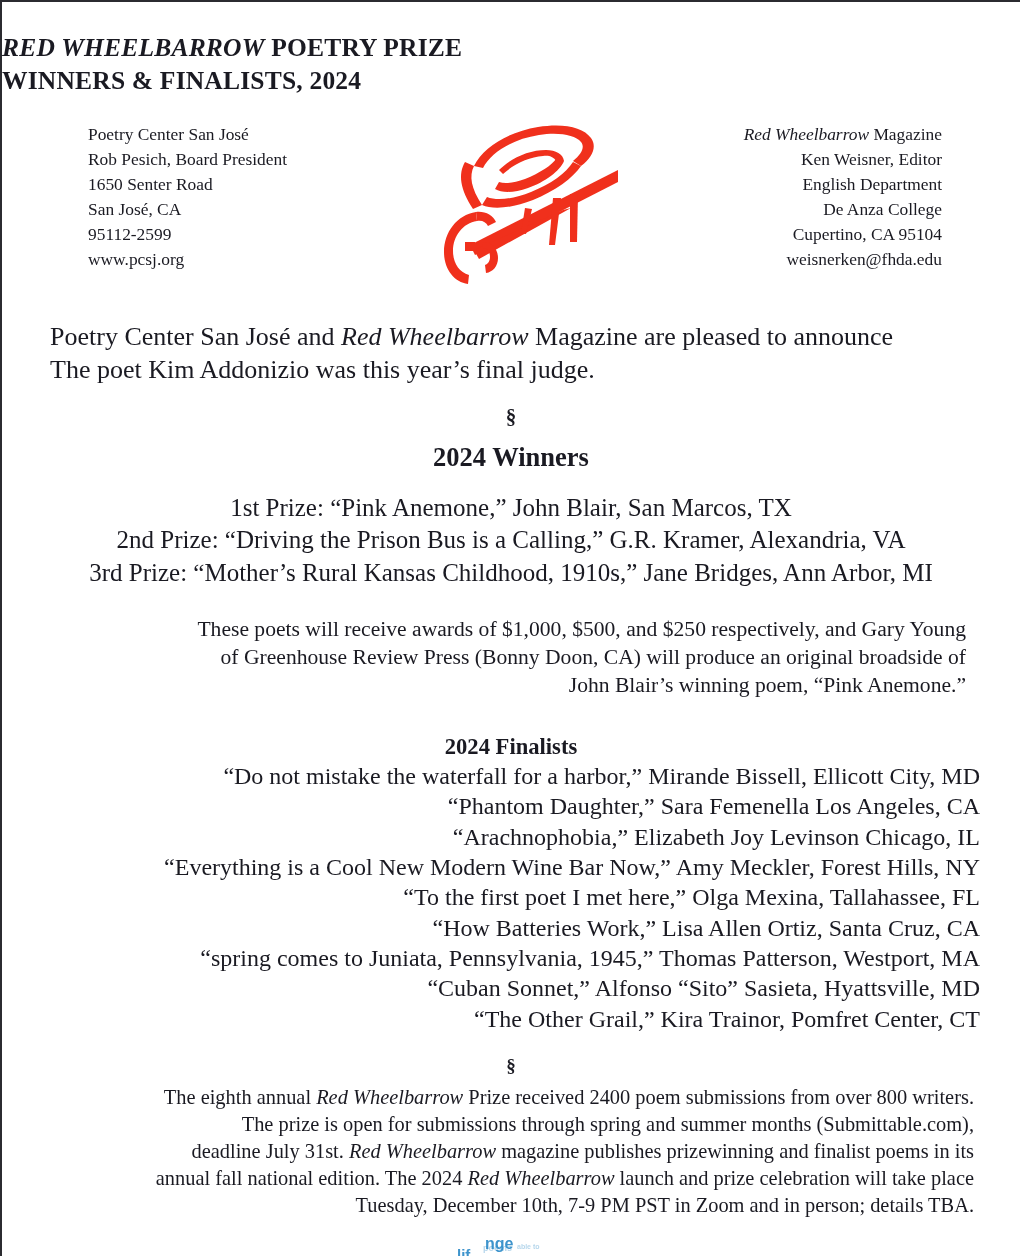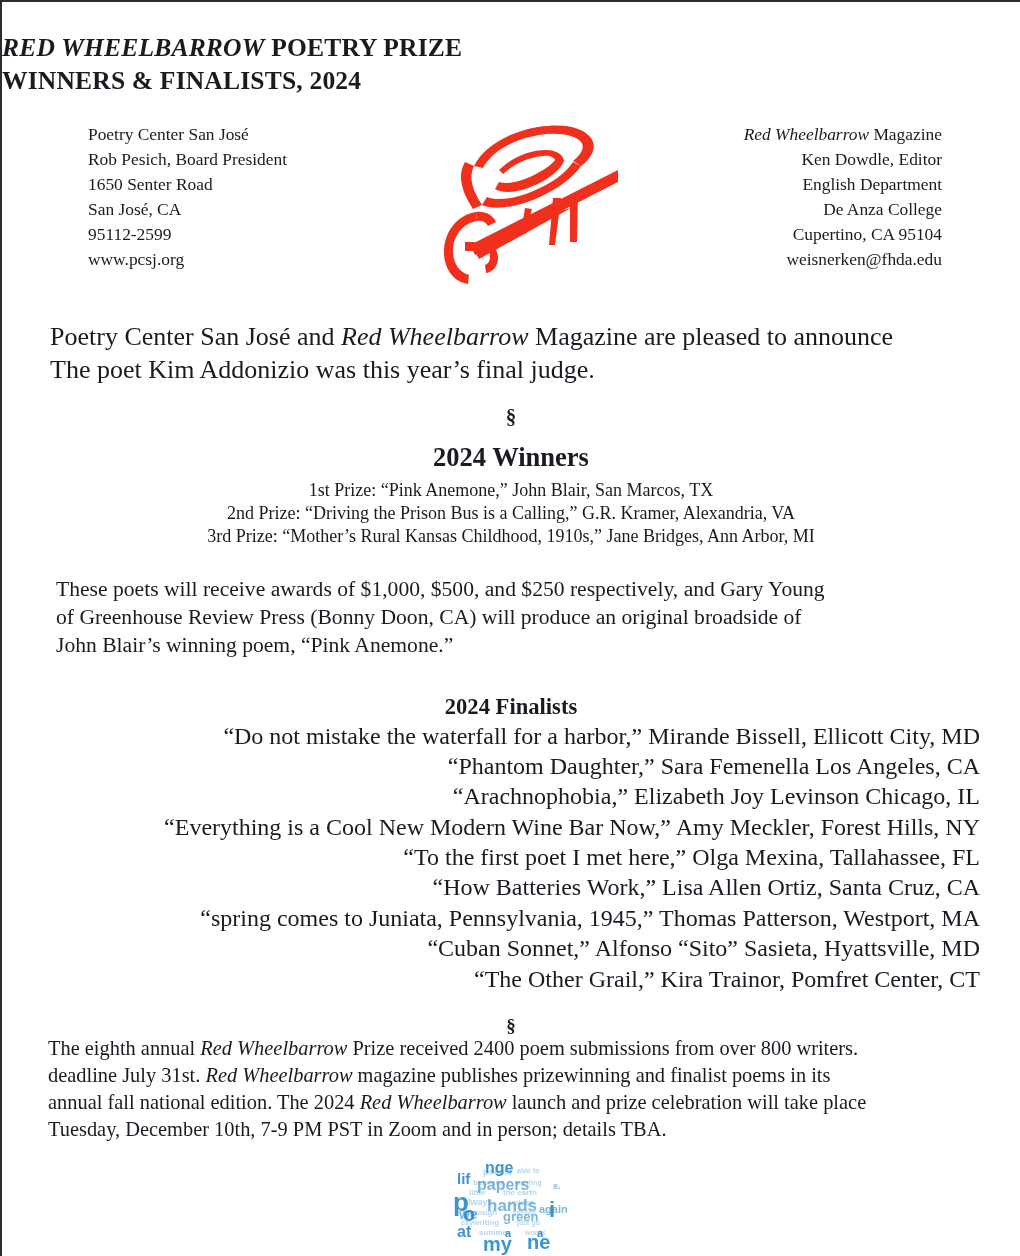--- a/index.html
+++ b/index.html
@@ -89,29 +89,29 @@
   .section-head {
     text-align: center;
     font-size: 26.5px;
     font-weight: bold;
     margin-top: 14px;
     line-height: 1.2;
   }
 
   .winners {
     text-align: center;
-    font-size: 18px;
+    font-size: 25px;
     line-height: 1.295;
-    margin-top: 5px;
+    margin-top: 18px;
     padding: 0 34px;
   }
   .winners .wline { white-space: nowrap; }
 
   .awards {
-    text-align: left;
+    text-align: right;
     font-size: 21.6px;
     line-height: 1.31;
     margin-top: 26px;
     padding: 0 54px;
   }
 
   .finalists-head {
     text-align: center;
     font-size: 22.6px;
     font-weight: bold;
@@ -130,23 +130,24 @@
 
   .closing-mark {
     text-align: center;
     font-size: 19px;
     font-weight: bold;
     margin-top: 22px;
     line-height: 1;
   }
 
   .closing {
-    text-align: left;
+    text-align: right;
     font-size: 20.4px;
     line-height: 1.325;
+    margin-top: 9px;
     padding: 0 46px;
   }
   .closing .ital { font-style: italic; }
 
   
   .footer-logo {
     display: flex;
     justify-content: center;
     margin-top: 16px;
   }
@@ -197,21 +198,21 @@
 
           <path d="M70 128 C79 128 85 135 85 144 C85 152 80 158 73 159 L72 151 C75 150 77 147 77 143 C77 137 74 134 69 134 Z"></path>
 
           <path d="M52 128 L62 128 L62 137 L52 137 Z"></path>
         </g>
       </svg>
     </div>
 
     <div class="contact contact-right">
       <div><span class="ital">Red Wheelbarrow</span><span> Magazine</span></div>
-      <div>Ken Dowdle, Editor</div>
+      <div>Ken Weisner, Editor</div>
       <div>English Department</div>
       <div>De Anza College</div>
       <div>Cupertino, CA  95104</div>
       <div>weisnerken@fhda.edu</div>
     </div>
 
   </div>
 
   <div class="announce">
     <div><span>Poetry Center San José and </span><span class="ital">Red Wheelbarrow</span><span> Magazine are pleased to announce</span></div>
@@ -243,20 +244,21 @@
     <div class="fline">“How Batteries Work,” Lisa Allen Ortiz, Santa Cruz, CA</div>
     <div class="fline">“spring comes to Juniata, Pennsylvania, 1945,” Thomas Patterson, Westport, MA</div>
     <div class="fline">“Cuban Sonnet,” Alfonso “Sito” Sasieta, Hyattsville, MD</div>
     <div class="fline">“The Other Grail,” Kira Trainor, Pomfret Center, CT</div>
   </div>
 
   <div class="closing-mark">§</div>
 
   <div class="closing">
     <div><span>The eighth annual </span><span class="ital">Red Wheelbarrow</span><span> Prize received 2400 poem submissions from over 800 writers.</span></div>
+    <div>The prize is open for submissions through spring and summer months (Submittable.com),</div>
     <div><span>deadline July 31st. </span><span class="ital">Red Wheelbarrow</span><span> magazine publishes prizewinning and finalist poems in its</span></div>
     <div><span>annual fall national edition. The 2024 </span><span class="ital">Red Wheelbarrow</span><span> launch and prize celebration will take place</span></div>
     <div>Tuesday, December 10th, 7-9 PM PST in Zoom and in person; details TBA.</div>
   </div>
 
   <div class="footer-logo">
     <svg width="136" height="96" viewBox="0 0 136 96" aria-hidden="true">
       <g font-family="'Liberation Sans', sans-serif" font-weight="bold" fill="#2e8bc8">
 
         <g opacity="0.35">

